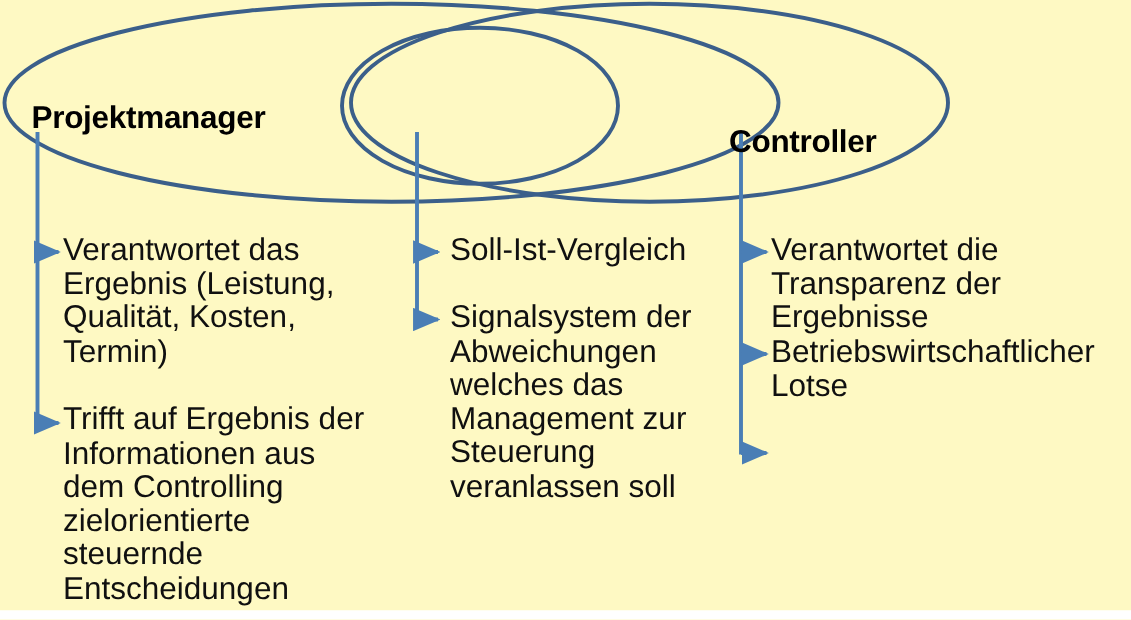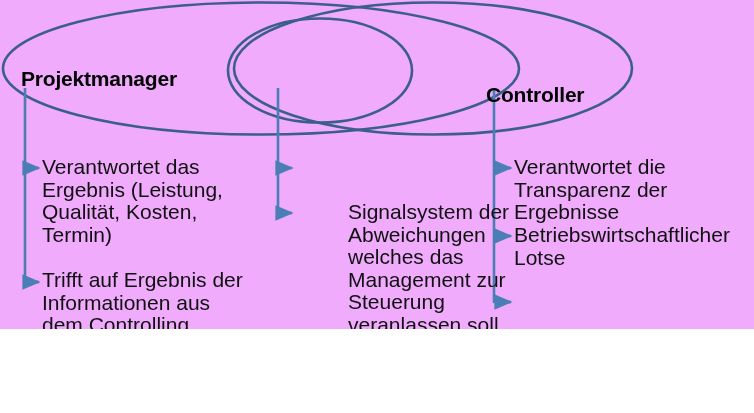--- a/index.html
+++ b/index.html
@@ -6,22 +6,22 @@
     margin: 0;
     padding: 0;
     background: #ffffff;
   }
   body {
     font-family: "Liberation Sans", sans-serif;
   }
   #canvas {
     position: relative;
     width: 754px;
-    height: 329px;
-    background: #f0abfc;
+    height: 407px;
+    background: #fef9c3;
     overflow: hidden;
   }
   #venn-svg {
     position: absolute;
     left: 0;
     top: 0;
     width: 754px;
     height: 413px;
     pointer-events: none;
   }
@@ -47,21 +47,21 @@
     color: #101010;
     z-index: 3;
   }
   .col-left  { left: 42px;  width: 205px; }
   .col-mid   { left: 300px; width: 190px; }
   .col-right { left: 514px; width: 225px; }
 
   #pm-item-0  { top: 156px; }
   #pm-item-1  { top: 269px; }
   #ct-item-0  { top: 156px; }
-  #ct-item-1  { top: 201px; margin-left: 48px; }
+  #ct-item-1  { top: 201px; }
   #cr-item-0  { top: 156px; }
   #cr-item-1  { top: 224px; }
   #cr-item-2  { top: 291px; }
 </style>
 </head>
 <body>
 
 <div id="canvas">
 
   <svg id="venn-svg" viewBox="0 0 754 413" xmlns="http://www.w3.org/2000/svg">
@@ -100,20 +100,21 @@
 
   <div class="role-title" id="title-projektmanager">Projektmanager</div>
 
 
   <div class="role-title" id="title-controller">Controller</div>
 
   <div class="bullet-text col-left" id="pm-item-0">Verantwortet das Ergebnis (Leistung, Qualität, Kosten, Termin)</div>
 
   <div class="bullet-text col-left" id="pm-item-1">Trifft auf Ergebnis der Informationen aus dem Controlling zielorientierte steuernde Entscheidungen</div>
 
+  <div class="bullet-text col-mid" id="ct-item-0">Soll-Ist-Vergleich</div>
 
   <div class="bullet-text col-mid" id="ct-item-1">Signalsystem der Abweichungen welches das Management zur Steuerung veranlassen soll</div>
 
   <div class="bullet-text col-right" id="cr-item-0">Verantwortet die Transparenz der Ergebnisse</div>
 
   <div class="bullet-text col-right" id="cr-item-1">Betriebswirtschaftlicher Lotse</div>
 
 
 </div>
 

